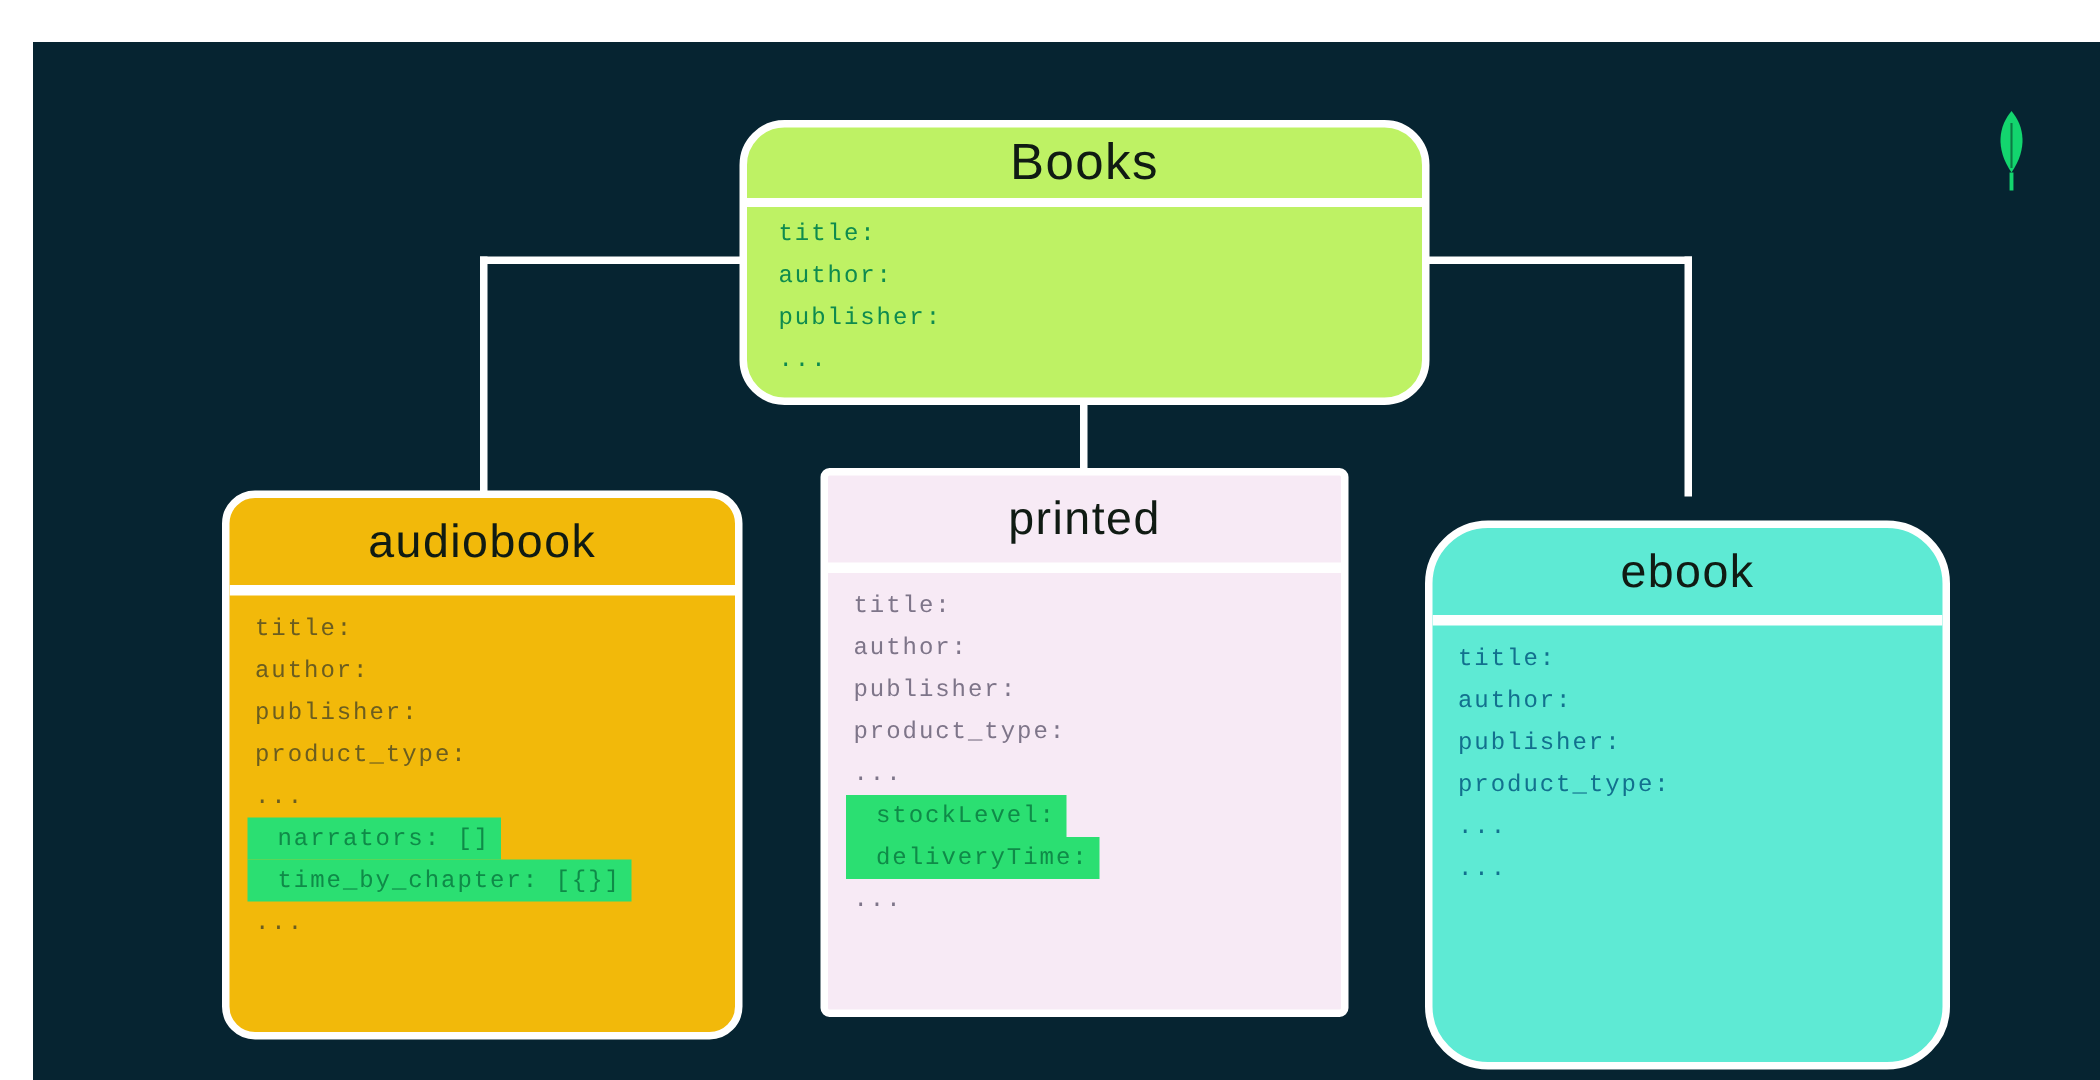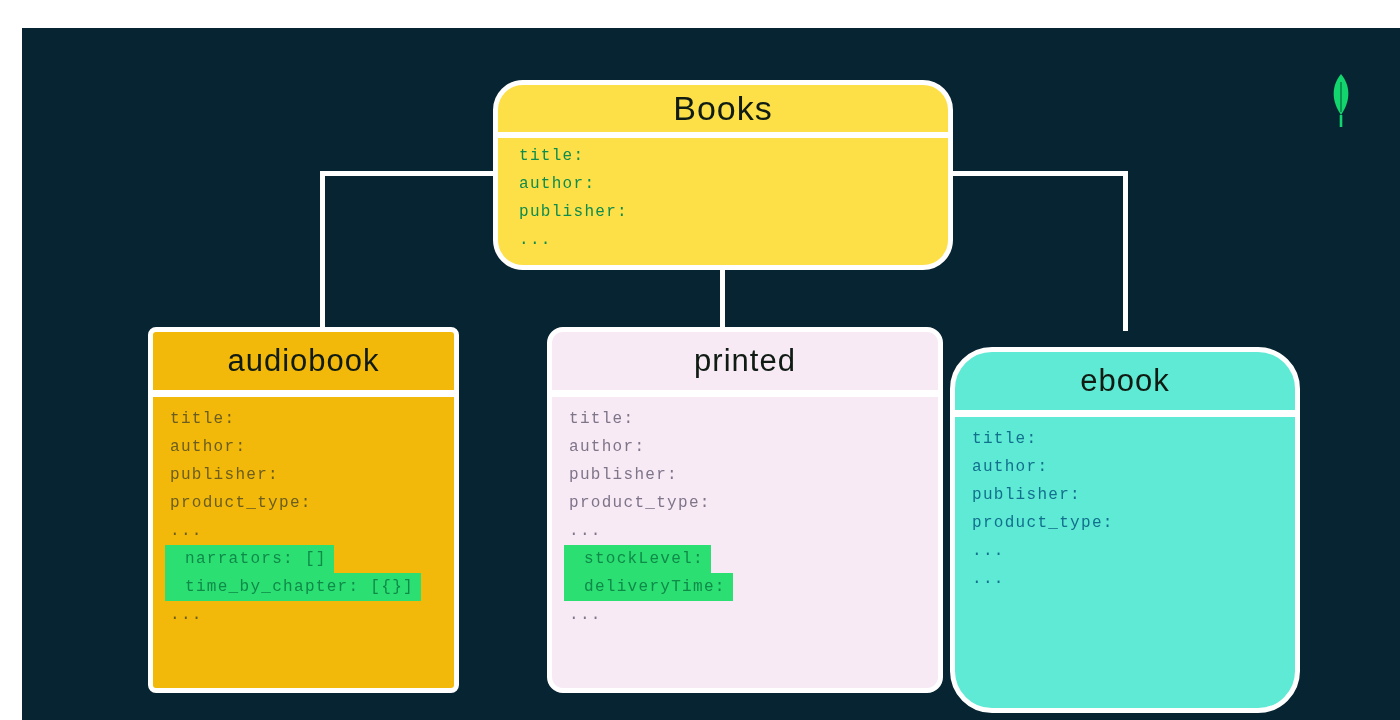--- a/index.html
+++ b/index.html
@@ -29,22 +29,22 @@
 
   
   .node {
     position: absolute;
     box-sizing: border-box;
     border: 5px solid #ffffff;
     z-index: 3;
     overflow: hidden;
   }
   .node.root  { left: 493px; top: 80px;  width: 460px; height: 190px; border-radius: 30px; }
-  #node-audiobook { left: 148px; top: 327px; width: 311px; height: 366px; border-radius: 8px; }
-  #node-printed   { left: 547px; top: 327px; width: 396px; height: 366px; border-radius: 16px; }
+  #node-audiobook { left: 148px; top: 327px; width: 347px; height: 366px; border-radius: 22px; }
+  #node-printed   { left: 547px; top: 312px; width: 352px; height: 366px; border-radius: 6px; }
   #node-ebook     { left: 950px; top: 327px; width: 350px; height: 366px; border-radius: 42px; }
 
   .node-header {
     display: flex; align-items: center; justify-content: center;
     border-bottom: 7px solid #ffffff;
     color: var(--title-color, #101b13);
     letter-spacing: 1px;
   }
   .node.root  .node-header { height: 47px; border-bottom-width: 6px; font-size: 34px; }
   .node.child .node-header { height: 58px; font-size: 31px; }
@@ -75,21 +75,21 @@
 
 <div class="page">
   <div class="panel"></div>
 
   <div class="conn" id="conn-left-h"></div>
   <div class="conn" id="conn-left-v"></div>
   <div class="conn" id="conn-right-h"></div>
   <div class="conn" id="conn-right-v"></div>
   <div class="conn" id="conn-center-v"></div>
 
-  <div class="node root" id="node-books" style="background: #fde047;">
+  <div class="node root" id="node-books" style="background: #bef264;">
     <div class="node-header">
       <span>Books</span>
     </div>
     <div class="node-body" style="color: rgb(14, 139, 78);">
         <div class="field-row"><span class="field-text">title:</span></div>
         <div class="field-row"><span class="field-text">author:</span></div>
         <div class="field-row"><span class="field-text">publisher:</span></div>
         <div class="field-row"><span class="field-text">...</span></div>
       </div>
   </div>

